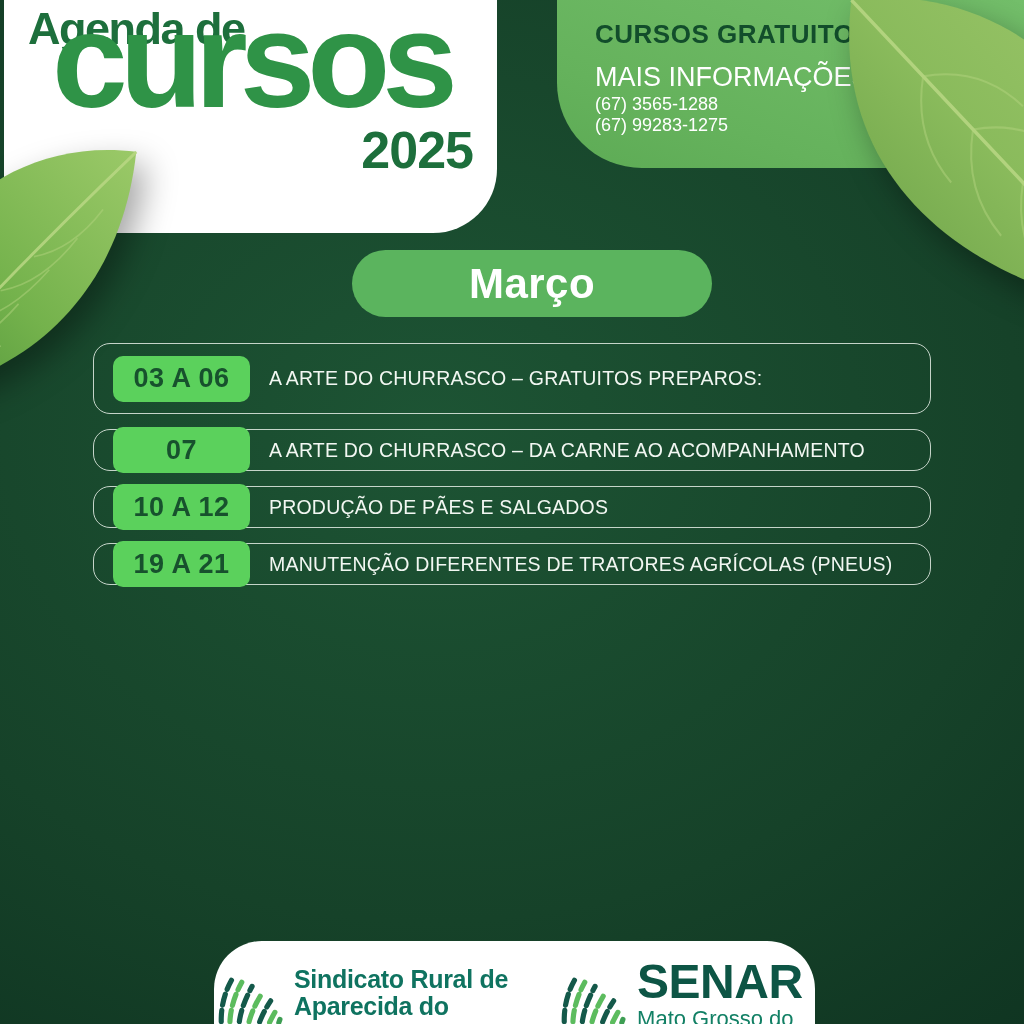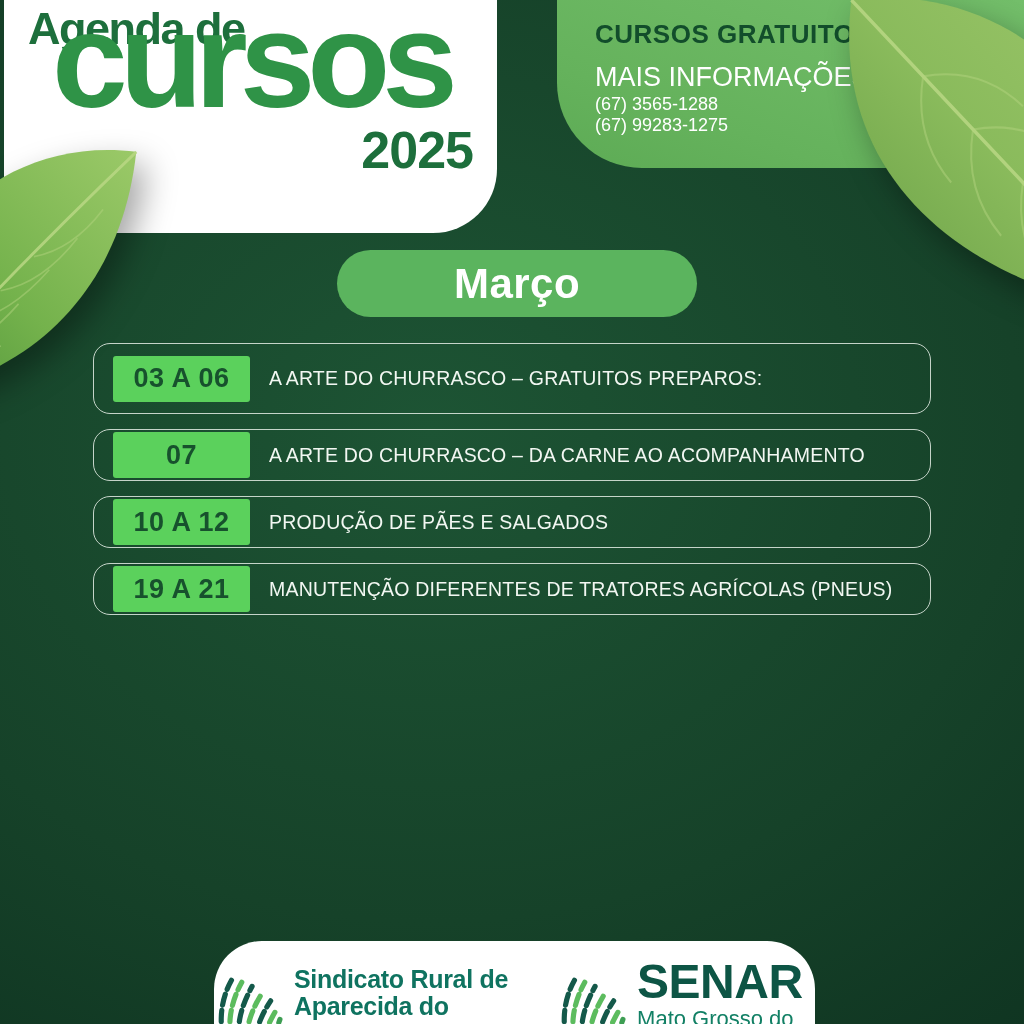--- a/index.html
+++ b/index.html
@@ -20,29 +20,29 @@
     background:linear-gradient(200deg,#73be6a 0%,#65b25c 70%,#5dab55 100%);
     border-radius:0 0 0 85px;padding:21px 0 0 38px;}
   .info-heading{font-size:26px;font-weight:800;color:#124d2b;letter-spacing:.5px;line-height:1;}
   .info-label{margin-top:15px;font-size:27px;color:#ffffff;line-height:1.18;}
   .info-phone{font-size:18px;color:#ffffff;line-height:1.18;}
   
   .leaf{position:absolute;filter:drop-shadow(10px 14px 16px rgba(0,0,0,.35));}
   .leaf-tl{left:-112px;top:144px;width:256px;height:262px;}
   .leaf-tr{left:842px;top:-10px;width:312px;height:332px;}
   
-  .month-pill{position:absolute;left:337px;top:250px;width:360px;height:67px;border-radius:34px;
+  .month-pill{position:absolute;left:352px;top:250px;width:360px;height:67px;border-radius:34px;
     background:#5bb45e;color:#ffffff;font-size:42px;font-weight:800;letter-spacing:.5px;
     display:flex;align-items:center;justify-content:center;}
   
   .events{position:absolute;left:93px;top:343px;width:838px;}
-  .event-row{display:flex;align-items:center;height:52px;margin-bottom:15px;box-sizing:border-box;
+  .event-row{display:flex;align-items:center;height:42px;margin-bottom:15px;box-sizing:border-box;
     border:1.5px solid rgba(235,243,235,.82);border-radius:17px;padding:0 14px 0 19px;}
   .event-row.tall{height:71px;}
-  .date-badge{flex:0 0 137px;height:46px;border-radius:3px;background:#5bd15c;color:#17512d;
+  .date-badge{flex:0 0 137px;height:46px;border-radius:10px;background:#5bd15c;color:#17512d;
     font-weight:800;font-size:27px;letter-spacing:.5px;display:flex;align-items:center;justify-content:center;}
   .event-text{margin-left:19px;color:#f2f7f2;font-size:19.5px;line-height:1.38;letter-spacing:.2px;white-space:nowrap;}
   
   .footer-card{position:absolute;left:214px;top:941px;width:601px;height:120px;background:#ffffff;
     border-radius:48px 48px 0 0;display:flex;justify-content:center;gap:22px;
     padding-top:12px;box-sizing:border-box;}
   .org{display:flex;align-items:center;gap:10px;}
   .sheaf{width:70px;height:66px;flex:0 0 auto;}
   .org1-name{font-size:25px;font-weight:700;color:#0f7360;line-height:1.1;letter-spacing:-.3px;}
   .org2-name{font-size:48px;font-weight:700;color:#0d5545;line-height:.95;letter-spacing:-.5px;}

